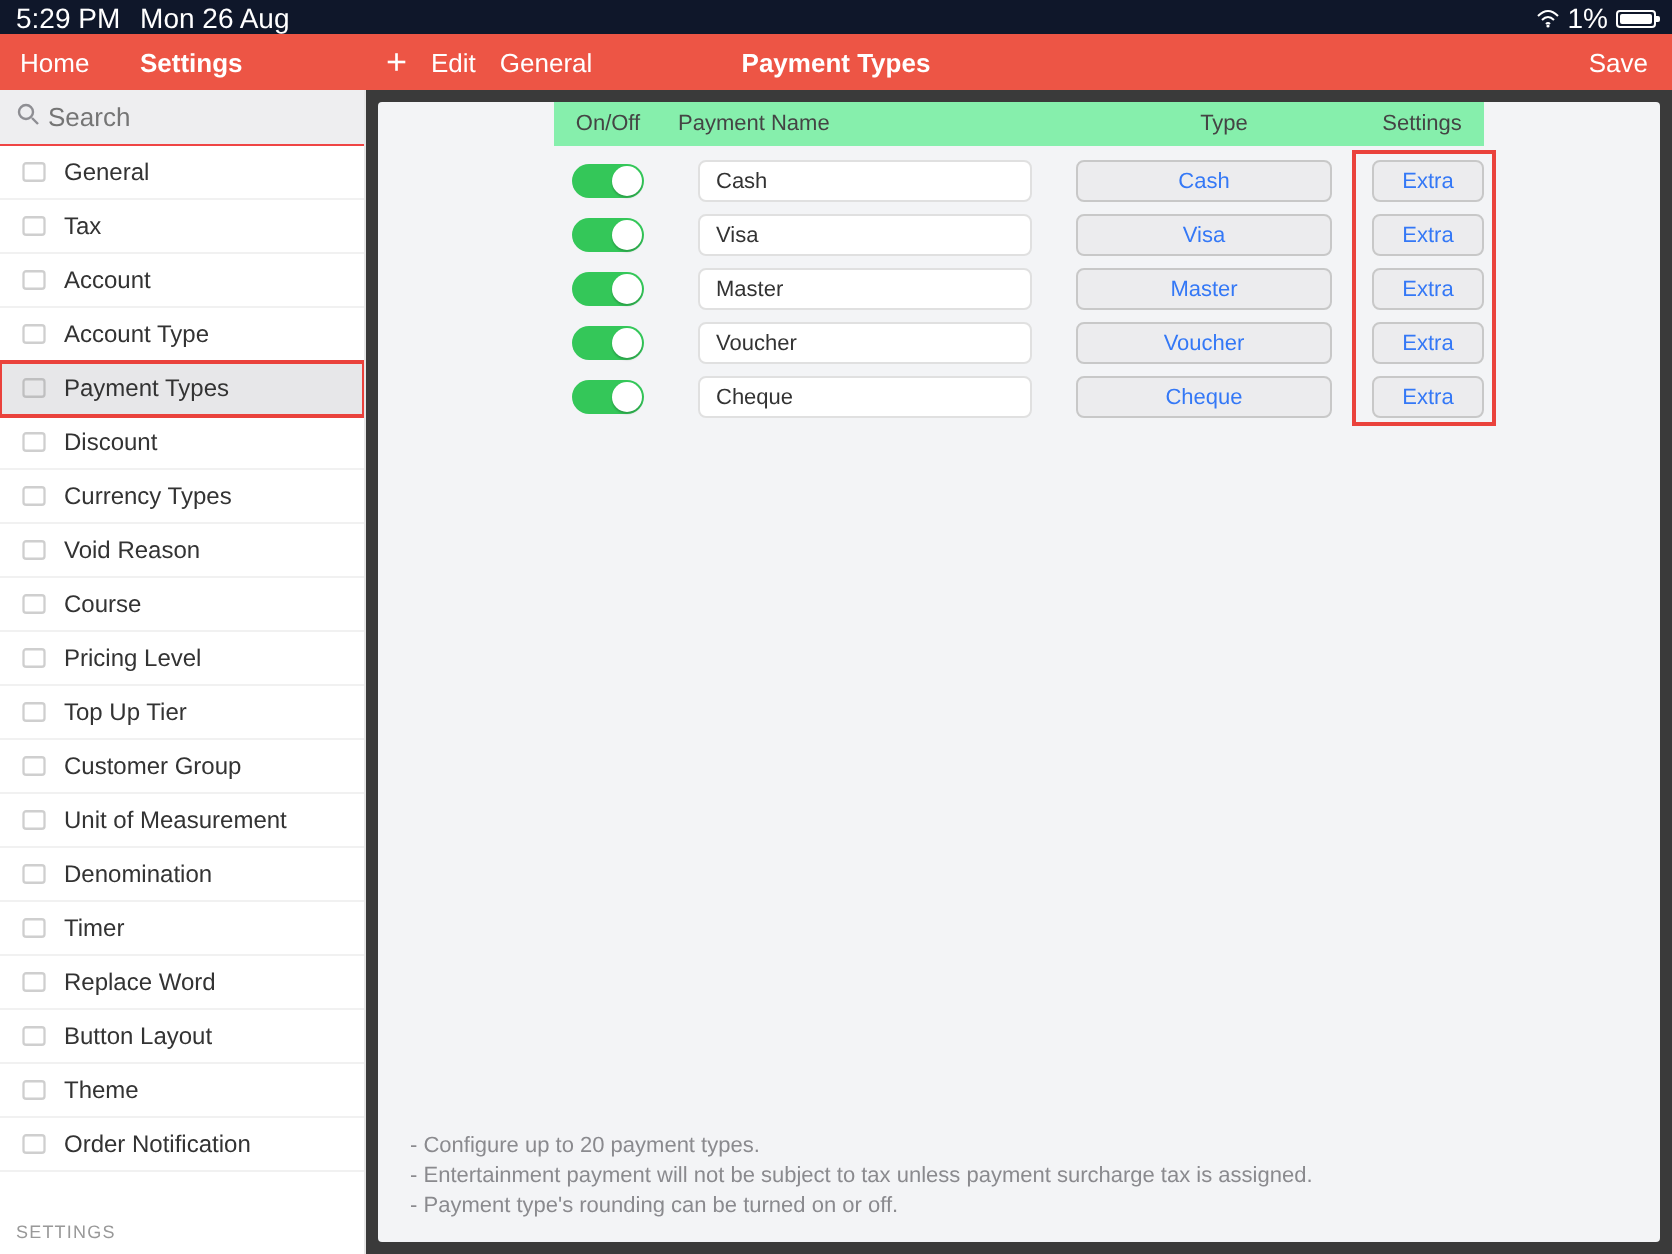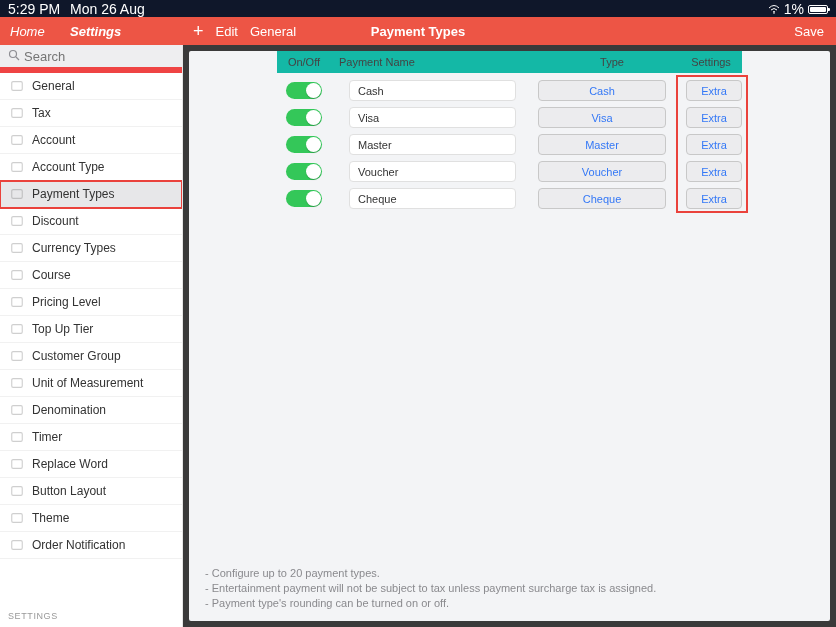--- a/index.html
+++ b/index.html
@@ -5,43 +5,43 @@
     * { margin: 0; padding: 0; box-sizing: border-box; font-family: -apple-system, "Helvetica Neue", Arial, sans-serif; }
     body { width: 836px; height: 627px; background: #fff; overflow: hidden; position: relative; }
 
     
     .statusbar { background: #0f172a; height: 17px; display: flex; justify-content: space-between; align-items: flex-end; color: #fff; font-size: 14px; padding: 0 8px; }
     .statusbar .left span { margin-right: 6px; }
 
     .header { background: #ed5545; height: 28px; display: flex; align-items: center; color: #fff; font-size: 13px; position: relative; }
     .header .home { width: 60px; padding-left: 10px; }
     .header .settings { padding-left: 10px; font-weight: 700; }
-    .header .sidebar-header-zone { width: 183px; display: flex; align-items: center; font-style: italic; }
+    .header .sidebar-header-zone { width: 183px; display: flex; align-items: center; }
     .header .actions { display: flex; align-items: center; padding-left: 10px; gap: 12px; }
     .header .plus { font-size: 18px; line-height: 18px; }
     .header .title { position: absolute; left: 0; right: 0; text-align: center; font-weight: 700; pointer-events: none; }
     .header .save { position: absolute; right: 12px; }
 
     .content { display: flex; height: calc(627px - 45px); }
     .sidebar { width: 183px; border-right: 1px solid #e6e6e6; background: #fff; display: flex; flex-direction: column; overflow: hidden; }
-    .search-box { background: #eeeef0; height: 28px; margin: 0; display: flex; align-items: center; padding: 0 8px; border-bottom: 6px solid #ef4444; }
+    .search-box { background: #eeeef0; height: 28px; margin: 0; display: flex; align-items: center; padding: 0 8px; border-bottom: 1px solid #ef4444; }
     .search-icon { color: #8e8e93; font-size: 13px; margin-right: 4px; }
     .search-input { border: none; background: transparent; outline: none; color: #8e8e93; font-size: 13px; width: 100%; }
 
     .menu { flex: 1; overflow-y: auto; }
     .menu-item { display: flex; align-items: center; height: 27px; padding: 0 8px; font-size: 12px; color: #333; border-bottom: 1px solid #f1f1f1; cursor: pointer; }
     .menu-item .micon { width: 18px; height: 18px; margin-right: 6px; opacity: 0.35; display: flex; align-items: center; justify-content: center; }
     .menu-item .micon svg { width:14px; height:14px; stroke:#777; fill:none; stroke-width:1.3; }
     .menu-item.selected { background: #e7e7e9; outline: 2px solid #ea423c; outline-offset: -1px; }
     .settings-footer { font-size: 9px; color: #999; padding: 6px 8px; letter-spacing: 0.6px; }
 
     .main { flex: 1; background: #3a3a3a; padding: 6px; position: relative; }
     .panel { background: #f3f4f6; height: 100%; border-radius: 2px; position: relative; display: flex; flex-direction: column; }
     .table-wrap { flex: 1; padding: 0 88px 0 88px; position: relative; }
-    .thead { display: flex; align-items: center; height: 22px; background: #14b8a6; font-size: 11px; color: #444; }
+    .thead { display: flex; align-items: center; height: 22px; background: #86efac; font-size: 11px; color: #444; }
     .col-onoff { width: 54px; text-align: center; }
     .col-name { flex: 1; padding-left: 8px; }
     .col-type { width: 136px; text-align: center; }
     .col-settings { width: 62px; text-align: center; }
 
     .trow { display: flex; align-items: center; height: 27px; gap: 12px; }
     .toggle { width: 36px; height: 17px; background: #34c759; border-radius: 9px; position: relative; margin: 0 auto; }
     .toggle::after { content: ""; position: absolute; right: 1px; top: 1px; width: 15px; height: 15px; background: #fff; border-radius: 50%; box-shadow: 0 1px 1px rgba(0,0,0,0.2); }
 
     .name-input { flex: 1; margin: 0 6px; height: 21px; background: #fff; border: 1px solid #e0e0e0; border-radius: 4px; font-size: 11px; padding: 0 8px; color: #333; }
@@ -163,20 +163,28 @@
             </svg>
           </span>
           <span>Currency Types</span>
         </div>
         <div class="menu-item">
           <span class="micon">
             <svg viewBox="0 0 16 16">
               <rect x="2" y="3" width="12" height="10" rx="1.5"></rect>
             </svg>
           </span>
+          <span>Void Reason</span>
+        </div>
+        <div class="menu-item">
+          <span class="micon">
+            <svg viewBox="0 0 16 16">
+              <rect x="2" y="3" width="12" height="10" rx="1.5"></rect>
+            </svg>
+          </span>
           <span>Course</span>
         </div>
         <div class="menu-item">
           <span class="micon">
             <svg viewBox="0 0 16 16">
               <rect x="2" y="3" width="12" height="10" rx="1.5"></rect>
             </svg>
           </span>
           <span>Pricing Level</span>
         </div>

